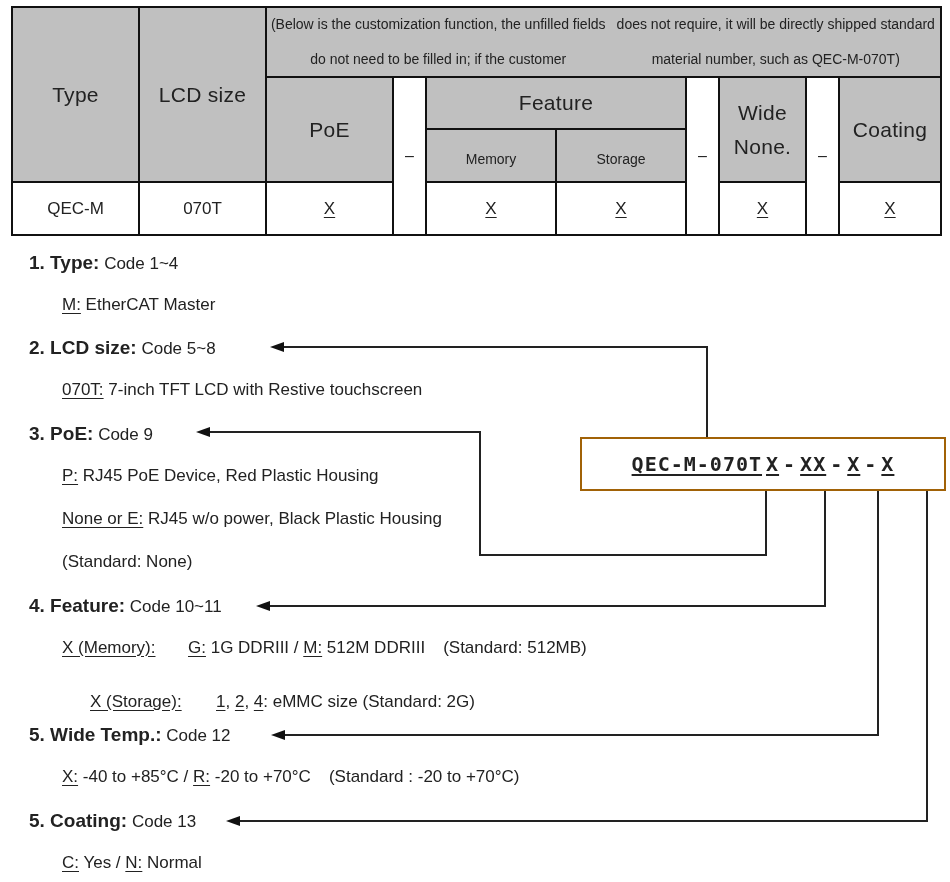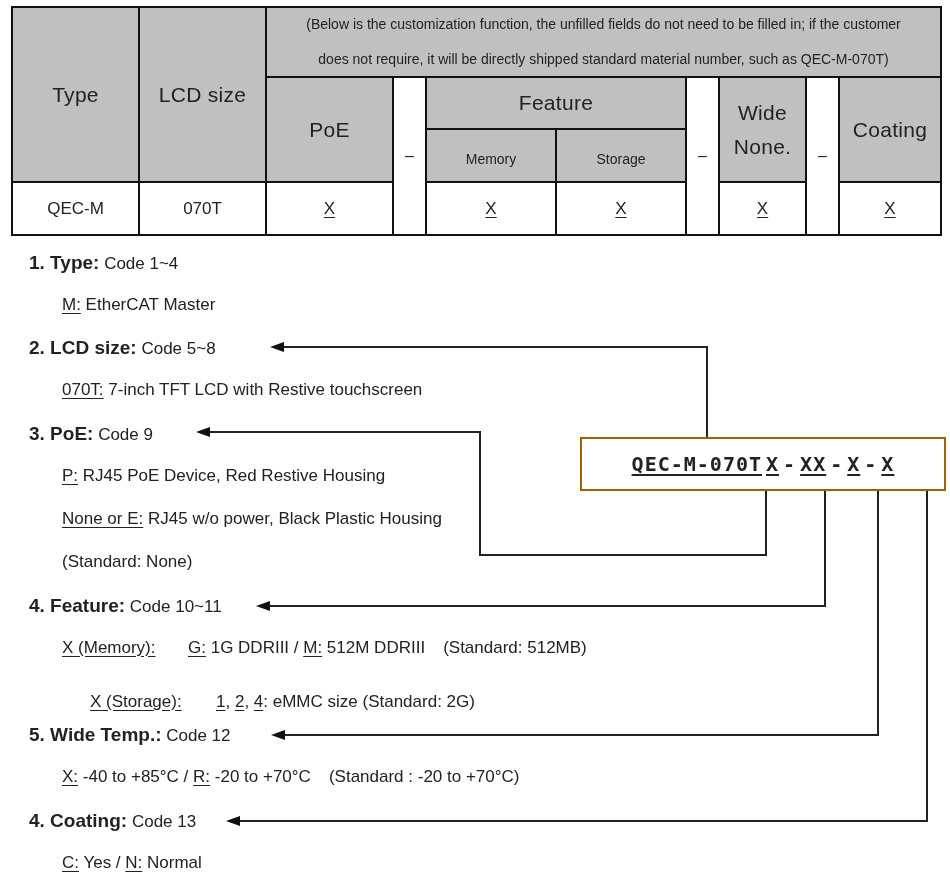--- a/index.html
+++ b/index.html
@@ -28,21 +28,21 @@
   .codebox span { margin:0 2px; }
   svg.conn { position:absolute; left:0; top:0; }
 </style>
 </head>
 <body>
 
 <div>
 
   <div class="cell gray h-big" style="left:12px; top:7px; width:127px; height:175px;">Type</div>
   <div class="cell gray h-big" style="left:139px; top:7px; width:127px; height:175px;">LCD size</div>
-  <div class="cell gray note" style="left:266px; top:7px; width:675px; height:70px; flex-direction:column;">
+  <div class="cell gray note" style="left:266px; top:7px; width:675px; height:70px; flex-direction:row;">
     <span>(Below is the customization function, the unfilled fields do not need to be filled in; if the customer</span>
     <span>does not require, it will be directly shipped standard material number, such as QEC-M-070T)</span>
   </div>
   <div class="cell gray h-big" style="left:266px; top:77px; width:127px; height:105px;">PoE</div>
   <div class="cell white h-big" style="left:393px; top:77px; width:33px; height:158px; padding-top:2px; font-size:16px; align-items:flex-start; padding-top:70px;">–</div>
   <div class="cell gray h-big" style="left:426px; top:77px; width:260px; height:52px;">Feature</div>
   <div class="cell gray h-small" style="left:426px; top:129px; width:130px; height:53px; padding-top:6px;">Memory</div>
   <div class="cell gray h-small" style="left:556px; top:129px; width:130px; height:53px; padding-top:6px;">Storage</div>
   <div class="cell white" style="left:686px; top:77px; width:33px; height:158px; font-size:16px; align-items:flex-start; padding-top:70px;">–</div>
   <div class="cell gray h-big" style="left:719px; top:77px; width:87px; height:105px; flex-direction:column; line-height:34px;">
@@ -139,21 +139,21 @@
 </div>
 <div class="line ind" style="top:380px;">
   <span class="u">070T:</span><span> 7-inch TFT LCD with Restive touchscreen</span>
 </div>
 
 <div class="line head" style="top:423px;">
   <b>3. PoE:</b>
   <span>Code 9</span>
 </div>
 <div class="line ind" style="top:466px;">
-  <span class="u">P:</span><span> RJ45 PoE Device, Red Restive Housing</span>
+  <span class="u">P:</span><span> RJ45 PoE Device, Red Plastic Housing</span>
 </div>
 <div class="line ind" style="top:509px;">
   <span class="u">None or E:</span><span> RJ45 w/o power, Black Plastic Housing</span>
 </div>
 <div class="line ind" style="top:552px;">
   <span>(Standard: None)</span>
 </div>
 
 <div class="line head" style="top:595px;">
   <b>4. Feature:</b>
@@ -168,18 +168,18 @@
 
 <div class="line head" style="top:724px;">
   <b>5. Wide Temp.:</b>
   <span>Code 12</span>
 </div>
 <div class="line ind" style="top:767px;">
   <span class="u">X:</span><span> -40 to +85°C / </span><span class="u">R:</span><span> -20 to +70°C</span><span style="margin-left:18px;">(Standard : -20 to +70°C)</span>
 </div>
 
 <div class="line head" style="top:810px;">
-  <b>4. Coating:</b>
+  <b>5. Coating:</b>
   <span>Code 13</span>
 </div>
 <div class="line ind" style="top:853px;">
   <span class="u">C:</span><span> Yes / </span><span class="u">N:</span><span> Normal</span>
 </div>
 
 </body></html>

